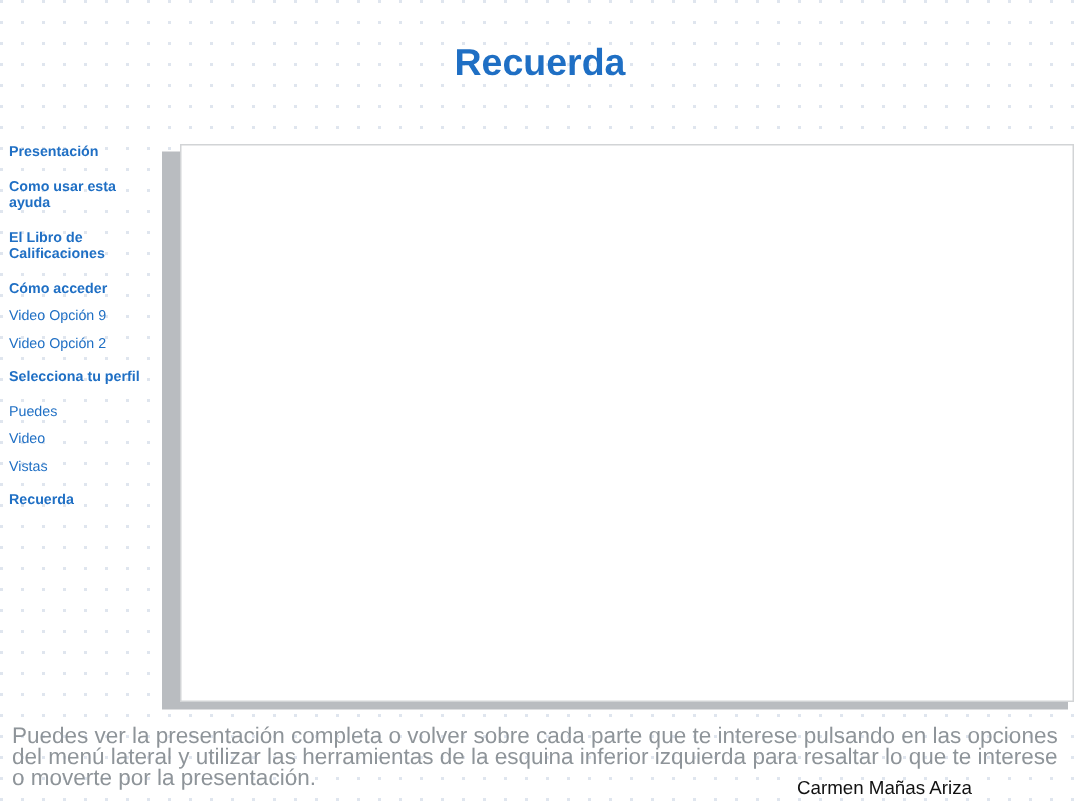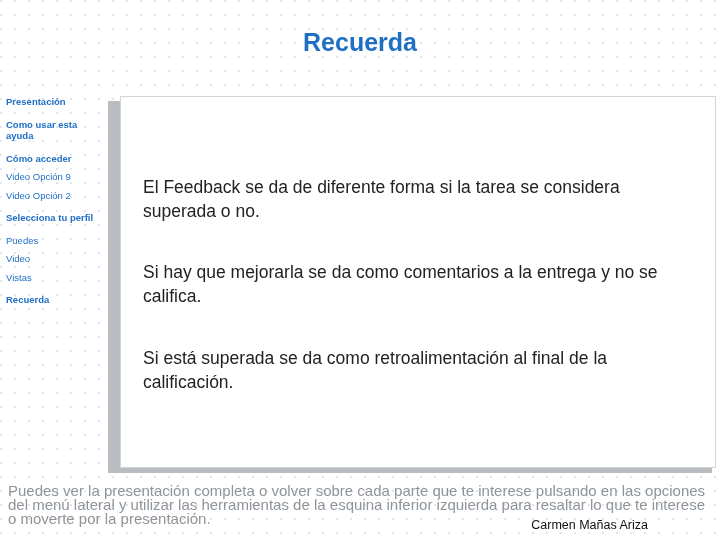--- a/index.html
+++ b/index.html
@@ -121,36 +121,32 @@
 
 <div class="slide">
 
   <div class="texture"></div>
 
   <div class="title">Recuerda</div>
 
   <div class="sidebar">
     <div class="nav-item">Presentación</div>
     <div class="nav-item nav-gap-md">Como usar esta ayuda</div>
+    <div class="nav-item nav-gap-md">El Libro de Calificaciones</div>
     <div class="nav-item nav-gap-md">Cómo acceder</div>
     <div class="nav-item plain nav-gap-sm">Video Opción 9</div>
     <div class="nav-item plain nav-gap-sm">Video Opción 2</div>
     <div class="nav-item nav-gap-md">Selecciona tu perfil</div>
     <div class="nav-item plain nav-gap-md">Puedes</div>
     <div class="nav-item plain nav-gap-sm">Video</div>
     <div class="nav-item plain nav-gap-sm">Vistas</div>
     <div class="nav-item nav-gap-md">Recuerda</div>
   </div>
 
   <div class="panel-shadow"></div>
   <div class="panel"></div>
 
-  <div class="panel-body">
-    <p class="para">El Feedback se da de diferente forma si la tarea se considera superada o no.</p>
-    <p class="para p2">Si hay que mejorarla se da como comentarios a la entrega y no se califica.</p>
-    <p class="para p3">Si está superada se da como retroalimentación al final de la calificación.</p>
-  </div>
 
   <div class="footnote">Puedes ver la presentación completa o volver sobre cada parte que te interese pulsando en las opciones del menú lateral y utilizar las herramientas de la esquina inferior izquierda para resaltar lo que te interese o moverte por la presentación.</div>
 
   <div class="author">Carmen Mañas Ariza</div>
 
 </div>
 
 </body></html>

